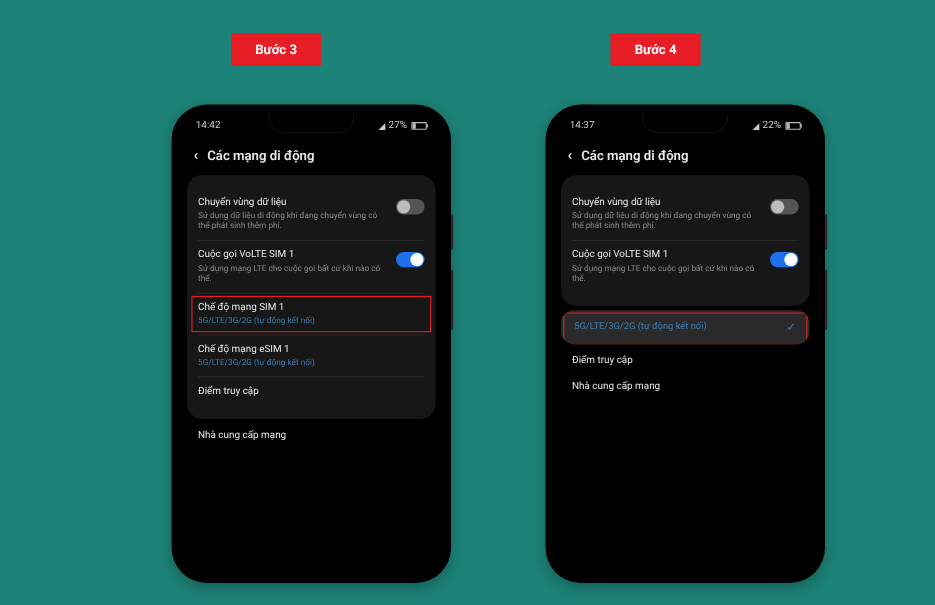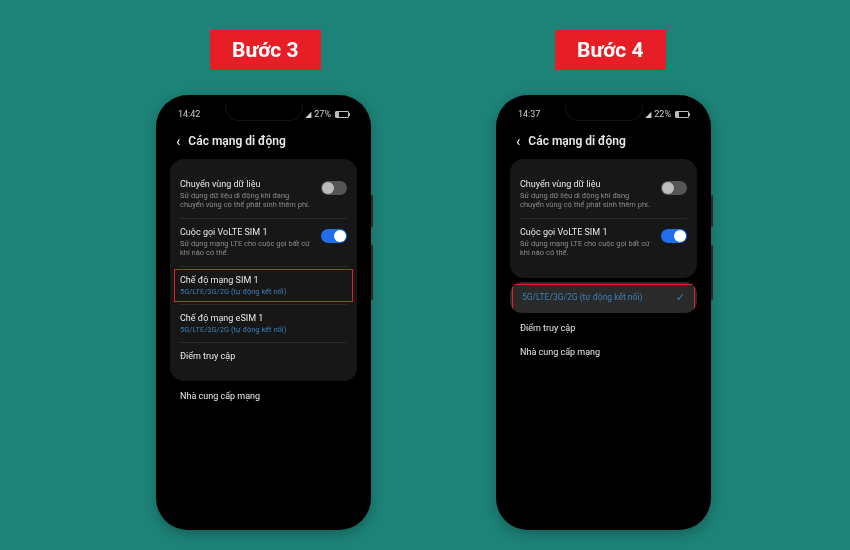--- a/index.html
+++ b/index.html
@@ -8,31 +8,31 @@
       width: 850px;
       height: 550px;
       font-family: -apple-system, "Segoe UI", Roboto, sans-serif;
       position: relative;
     }
     .step-label {
       position: absolute;
       background: #e71e26;
       color: #fff;
       font-weight: 700;
-      font-size: 21px;
+      font-size: 12px;
       padding: 8px 22px;
       top: 30px;
     }
     .step-label.a { left: 210px; }
     .step-label.b { left: 555px; }
 
     .phone {
       position: absolute;
       top: 95px;
-      width: 215px;
+      width: 254px;
       height: 435px;
       background: #000;
       border-radius: 32px;
       padding: 8px;
       box-shadow: 0 4px 12px rgba(0,0,0,.25);
     }
     .phone.a { left: 156px; }
     .phone.b { left: 496px; }
     .phone::before, .phone::after {
       content:"";

